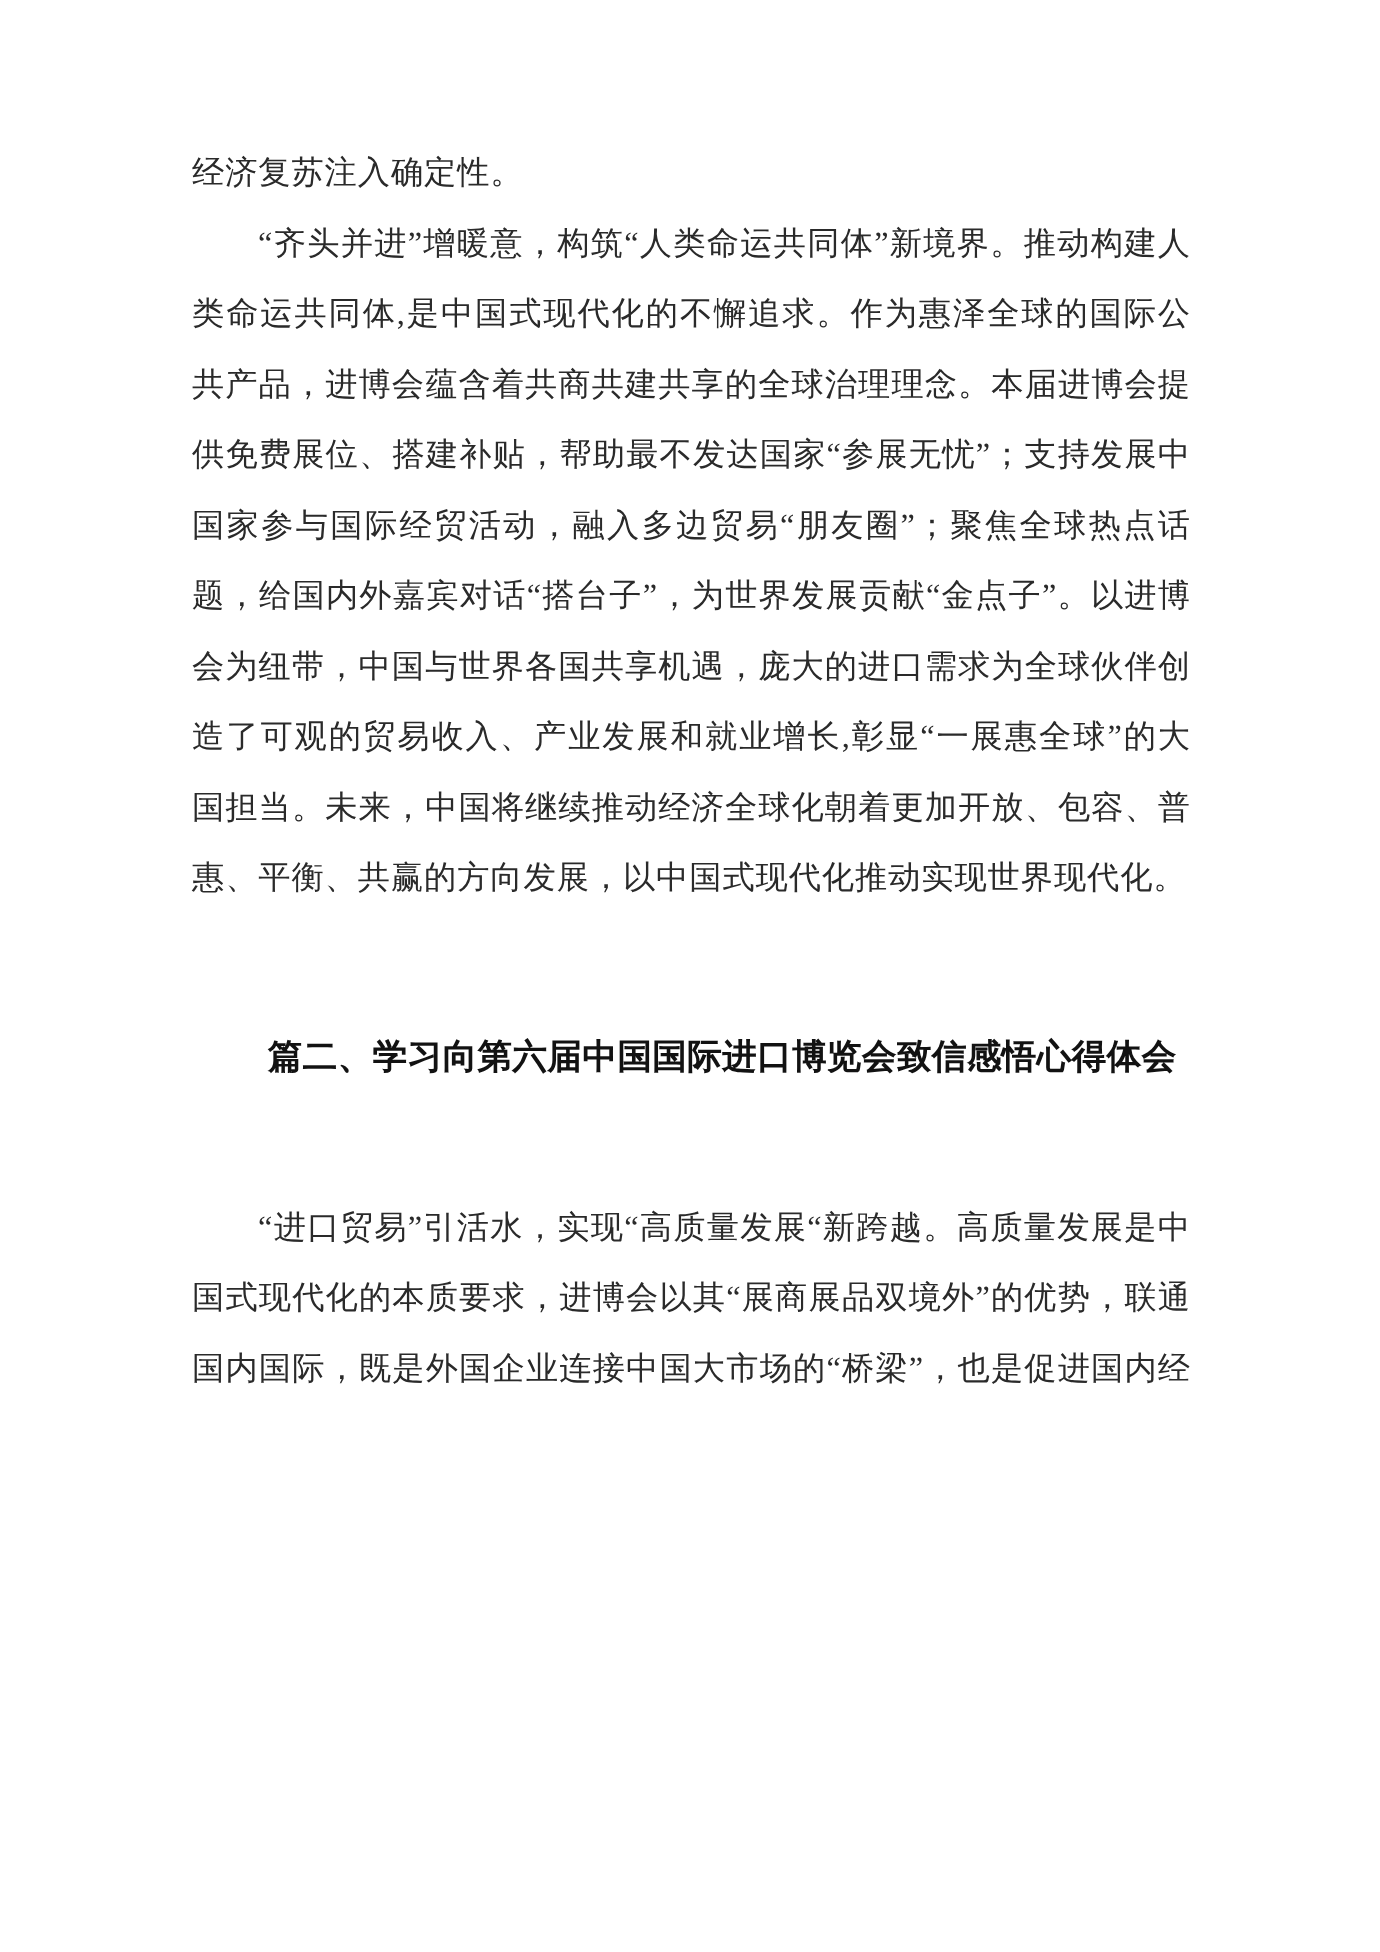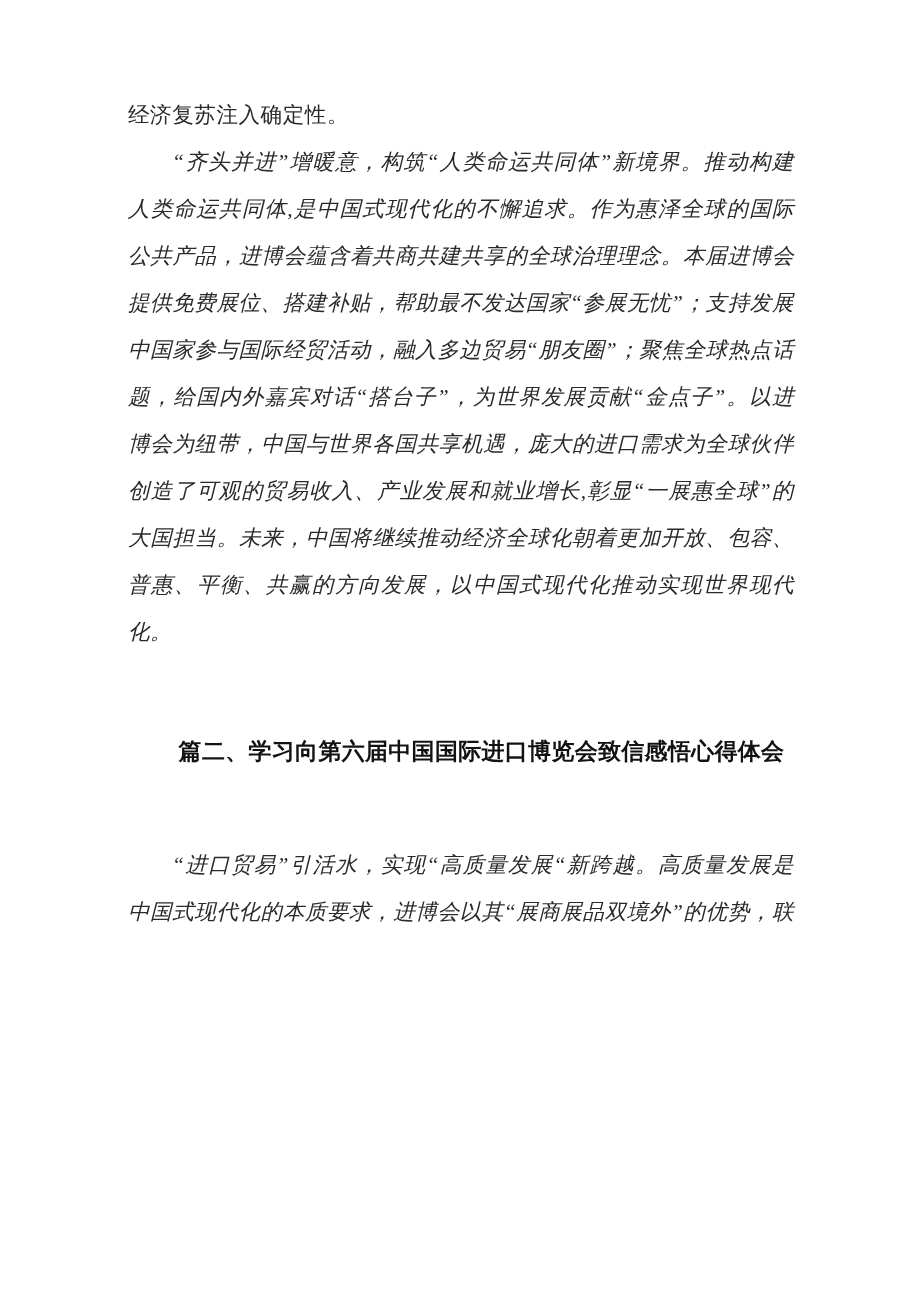--- a/index.html
+++ b/index.html
@@ -29,21 +29,20 @@
     line-height: 47px;
     color: #2a2a2a;
     text-align: justify;
     text-justify: inter-ideograph;
     letter-spacing: 0.6px;
     word-spacing: 0.5px;
     -webkit-font-smoothing: antialiased;
   }
   p.indent2 {
     text-indent: 2.05em;
-    font-style: italic;
   }
   .section-heading {
     margin: 0;
     padding: 0;
     font-family: "Liberation Sans", "DejaVu Sans", sans-serif;
     font-size: 23px;
     font-weight: bold;
     color: #121212;
     line-height: 47px;
     letter-spacing: 0.3px;

